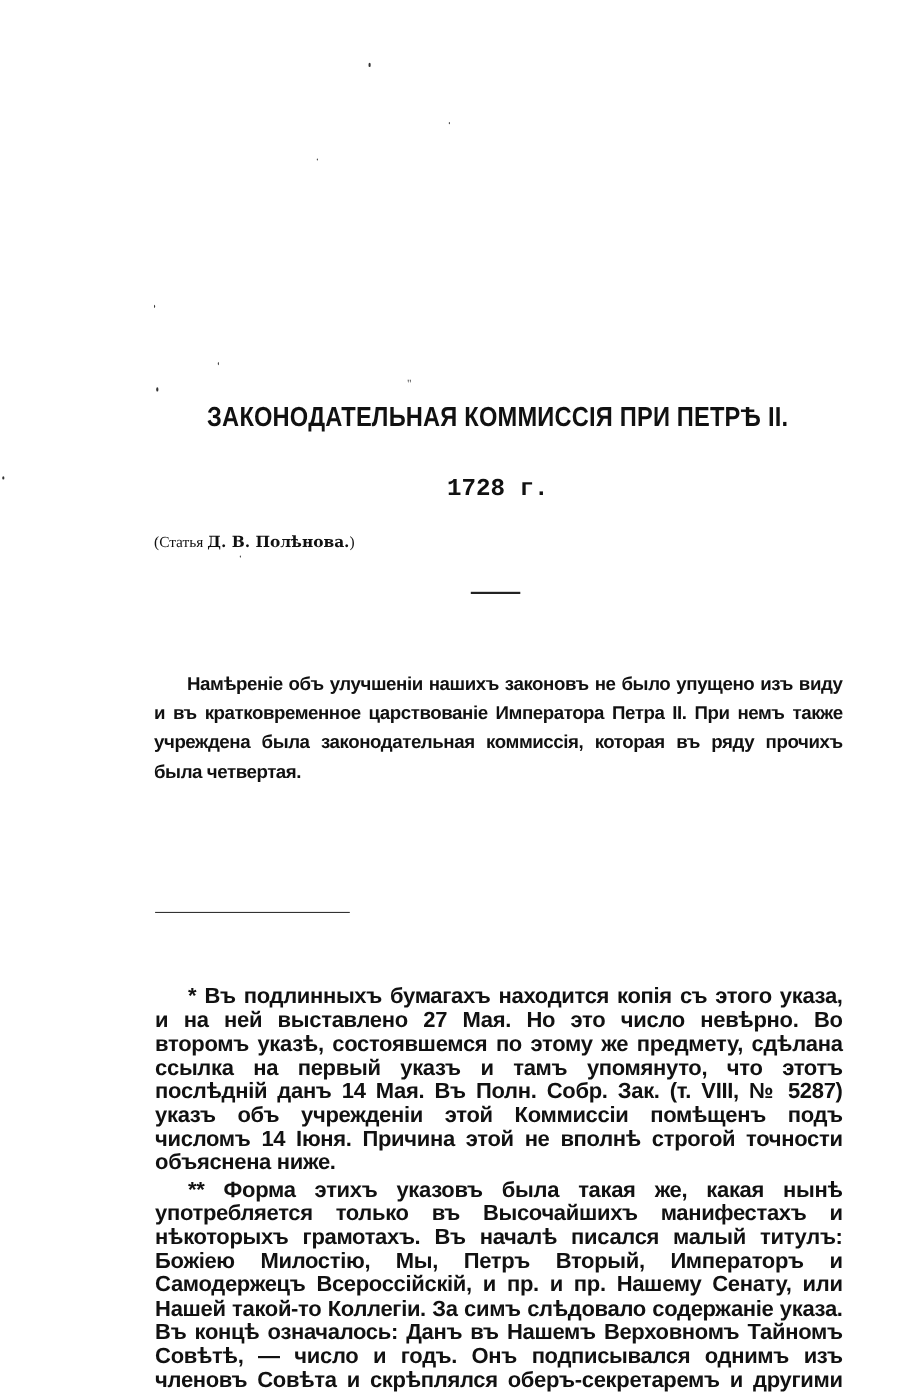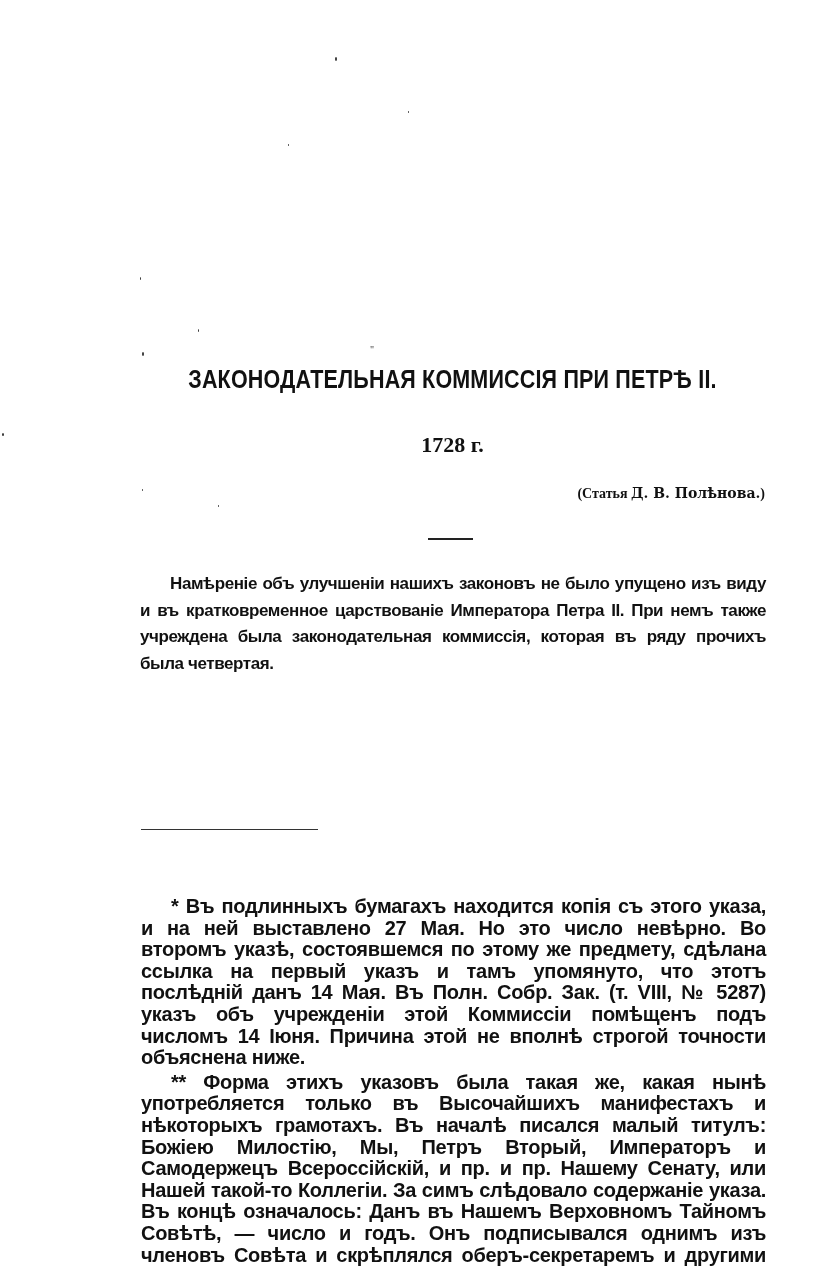--- a/index.html
+++ b/index.html
@@ -13,37 +13,37 @@
     .title {
       position: absolute; left: 140px; width: 625px; top: 365px;
       text-align: center; font-family: "Liberation Sans Narrow", "Liberation Sans", sans-serif;
       font-weight: bold; font-size: 25px; letter-spacing: 0.2px;
       transform: scaleX(0.86); transform-origin: center;
       white-space: nowrap;
     }
     .year {
       position: absolute; left: 140px; width: 625px; top: 432px;
       text-align: center; font-weight: bold; font-size: 22px;
-      font-family: Liberation Serif, serif;
+      font-family: Liberation Mono, monospace;
     }
     .byline {
       position: absolute; left: 140px; width: 625px; top: 485px;
-      text-align: right; font-size: 14px; font-weight: bold;
+      text-align: left; font-size: 14px;
     }
     .byline b { font-family: "DejaVu Serif", serif; font-size: 14px; }
     .sep-short {
       position: absolute; left: 428px; top: 538px; width: 45px; height: 2px; background: #222;
     }
     .body-text {
       position: absolute; left: 140px; width: 626px; top: 571px;
       font-size: 17px; line-height: 26.5px; text-align: justify;
       font-family: "Liberation Sans", sans-serif; font-stretch: condensed;
     }
     .body-text p { margin: 0; text-indent: 30px; }
-    .body-text p.bold { font-weight: bold; letter-spacing: -0.4px; }
+    .body-text p.bold { font-weight: bold; letter-spacing: -0.4px; margin-top: 38px; }
     .fn-rule {
       position: absolute; left: 141px; top: 829px; width: 177px; height: 1px; background: #333;
     }
     .footnotes {
       position: absolute; left: 141px; width: 625px; top: 896px;
       font-size: 20px; line-height: 21.6px; text-align: justify;
       font-family: "Liberation Sans", sans-serif; font-weight: bold; letter-spacing: -0.3px;
     }
     .footnotes p { margin: 0 0 3px 0; text-indent: 30px; }
   </style>

